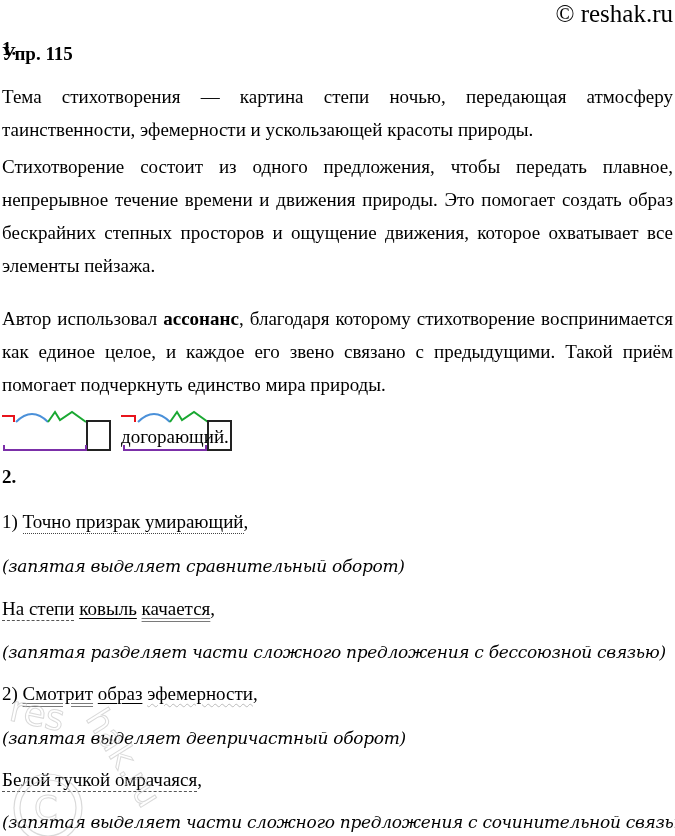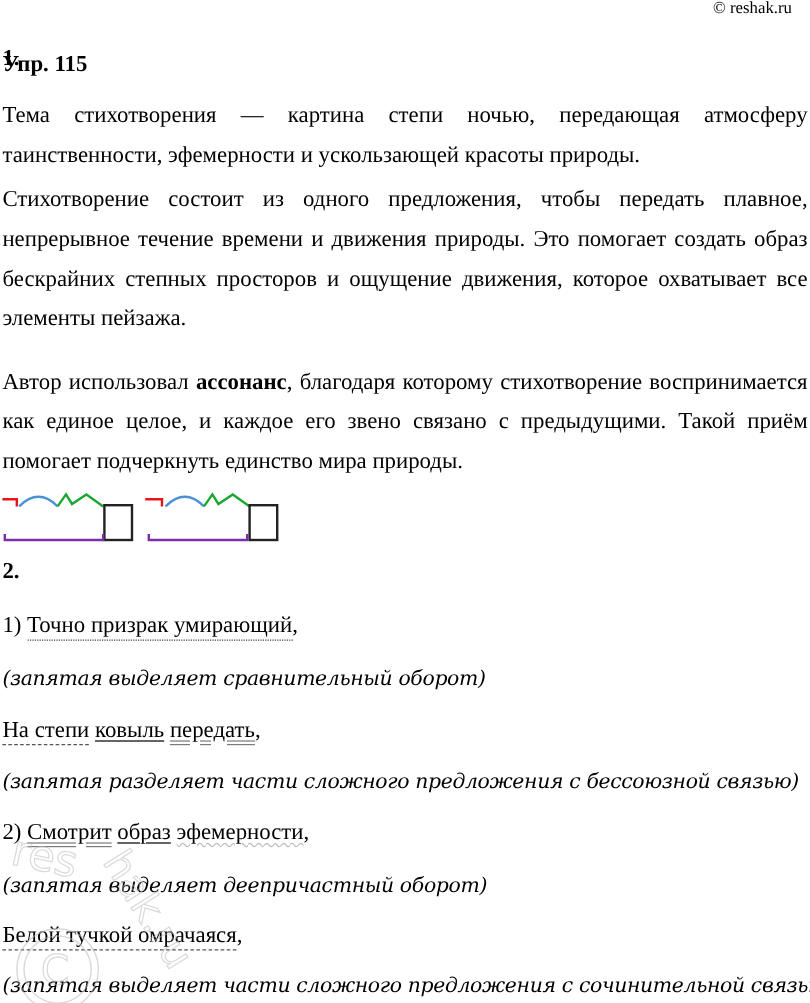--- a/index.html
+++ b/index.html
@@ -3,21 +3,21 @@
 <meta charset="utf-8">
 <style>
   html, body { margin: 0; padding: 0; background: #ffffff; }
   body {
     width: 675px; height: 836px; overflow: hidden; position: relative;
     font-family: "Liberation Serif", "DejaVu Serif", serif;
     color: #000; font-size: 19px;
   }
   .header { position: absolute; top: 0; left: 0; right: 0; height: 26px; }
   .ex-title { position: absolute; left: 2px; top: 0px; font-weight: bold; font-size: 19px; margin-top: 43px; }
-  .copyright { position: absolute; right: 15px; top: 0px; font-size: 14px; }
+  .copyright { position: absolute; right: 2px; top: 0px; font-size: 25px; }
   .h { position: absolute; left: 2px; font-weight: bold; font-size: 19px; }
   .p {
     position: absolute; left: 2px; width: 671px; text-align: justify;
     line-height: 33px; font-size: 19px;
   }
   .line { position: absolute; left: 2px; font-size: 19px; white-space: nowrap; }
   .it { font-style: italic; font-family: "DejaVu Serif", serif; font-size: 17px; letter-spacing: -0.3px; }
   b { font-weight: bold; }
 
   
@@ -60,31 +60,32 @@
     <polyline points="48,14 55,4 60,12 72,4 86,14" fill="none" stroke="#1aa832" stroke-width="2"></polyline>
     <rect x="87" y="13" width="23" height="29" fill="none" stroke="#222" stroke-width="2"></rect>
     <polyline points="4,37 4,42 86,42 86,37" fill="none" stroke="#7b2fa8" stroke-width="2"></polyline>
 
     <polyline points="121,8 135,8 135,14" fill="none" stroke="#e8141c" stroke-width="2"></polyline>
     <path d="M138,14 Q154,-2 170,14" fill="none" stroke="#4a90d9" stroke-width="2"></path>
     <polyline points="170,14 177,4 182,12 194,4 208,14" fill="none" stroke="#1aa832" stroke-width="2"></polyline>
     <rect x="208" y="13" width="23" height="29" fill="none" stroke="#222" stroke-width="2"></rect>
     <polyline points="124,37 124,42 206,42 206,37" fill="none" stroke="#7b2fa8" stroke-width="2"></polyline>
   </svg>
+  <span class="mword" style="left:121px"><span>догорающ</span><span>ий</span><span>.</span></span>
 </div>
 
 <div class="h" style="top:466px">2.</div>
 
 <div class="line" style="top:511px">
   <span>1) </span><span class="u-dotted">Точно призрак умирающий</span><span>,</span>
 </div>
 <div class="line it" style="top:556px">(запятая выделяет сравнительный оборот)</div>
 
 <div class="line" style="top:598px">
-  <span class="u-dashdot">На степи</span> <span class="u-single">ковыль</span> <span class="u-double">передать</span><span>,</span>
+  <span class="u-dashdot">На степи</span> <span class="u-single">ковыль</span> <span class="u-double">качается</span><span>,</span>
 </div>
 <div class="line it" style="top:642px">(запятая разделяет части сложного предложения с бессоюзной связью)</div>
 
 <div class="line" style="top:683px">
   <span>2) </span><span class="u-double">Смотрит</span> <span class="u-single">образ</span> <span class="u-wavy">эфемерности</span><span>,</span>
 </div>
 <div class="line it" style="top:728px">(запятая выделяет деепричастный оборот)</div>
 
 <div class="line" style="top:769px">
   <span class="u-dashdot">Белой тучкой омрачаяся</span><span>,</span>

